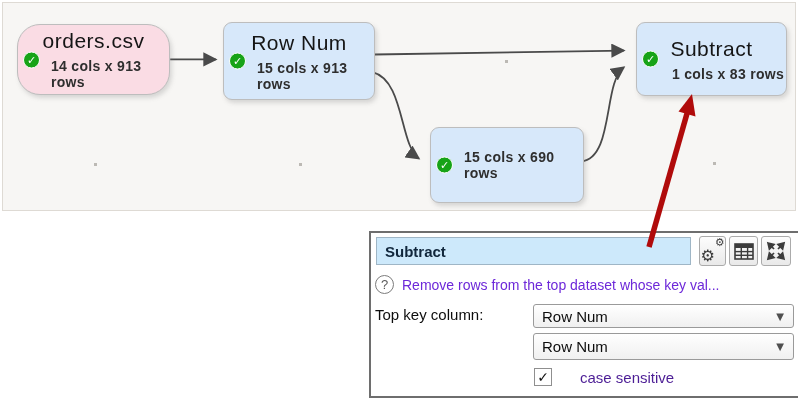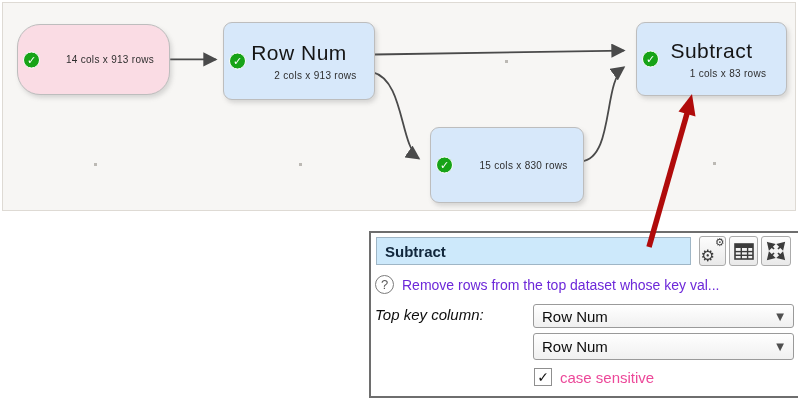--- a/index.html
+++ b/index.html
@@ -12,21 +12,21 @@
     background:#f7f6f4; border:1px solid #dedad4; }
   .edges { position:absolute; left:0; top:0; width:100%; height:100%; }
   .dot { position:absolute; width:3px; height:3px; background:#bcb9b4; }
 
   .node { position:absolute; display:flex; flex-direction:column; align-items:center;
     justify-content:center; gap:5px; border:1.5px solid #bdbdbd; border-radius:9px;
     box-shadow:2px 3px 4px rgba(120,120,120,0.25); cursor:pointer; }
   .node.source { background:#fadce4; border-radius:23px; }
   .node.transform { background:#d7e8fa; }
   .node-title { font-size:21px; color:#151515; letter-spacing:0.5px; }
-  .node-sub { font-size:10px; font-weight:400; color:#2e2e2e; letter-spacing:0.3px;margin-left:33px; }
+  .node-sub { font-size:14px; font-weight:700; color:#2e2e2e; letter-spacing:0.3px;margin-left:33px; }
   .check { position:absolute; left:5px; top:50%; transform:translateY(-50%);
     width:17px; height:17px; border-radius:50%; background:#17a317; border:1px solid #ffffff;
     color:#ffffff; font-size:11px; font-weight:700; display:flex; align-items:center;
     justify-content:center; font-family:"DejaVu Sans",sans-serif; }
 
   
   .red-arrow-svg { position:absolute; left:0; top:0; width:798px; height:408px;
     pointer-events:none; z-index:30; }
 
   
@@ -44,36 +44,36 @@
   .gear-wrap { position:relative; width:22px; height:22px;
     font-family:"DejaVu Sans",sans-serif; color:#3c3c3c; }
   .gear-big { position:absolute; left:-1px; bottom:-3px; font-size:16px; }
   .gear-small { position:absolute; right:-1px; top:-4px; font-size:11px; }
 
   .help-row { position:absolute; left:4px; top:42px; display:flex; align-items:center; gap:8px; }
   .help-icon { width:19px; height:19px; border-radius:50%; border:1.5px solid #7c7c7c;
     color:#5a5a5a; font-size:13px; display:flex; align-items:center; justify-content:center; }
   .help-text { font-size:14px; color:#6d28d9; white-space:nowrap; }
 
-  .field-label { position:absolute; left:4px; font-size:15px; color:#0d0d0d; white-space:nowrap;font-style:italic; }
+  .field-label { position:absolute; left:4px; font-size:15px; color:#0d0d0d; white-space:nowrap; }
   .lbl-top { top:73px; }
   .lbl-bottom { top:104px; }
   .select { position:absolute; left:162px; width:261px; background:linear-gradient(#ffffff,#f0f0f0);
     border:1px solid #9a9a9a; border-radius:3px; display:flex; align-items:center;
     padding-left:8px; font-size:15px; color:#0d0d0d; cursor:pointer; }
   .sel-top { top:71px; height:24px; }
   .sel-bottom { top:100px; height:27px; }
   .caret { position:absolute; right:9px; font-size:10px; color:#4f4f4f;
     font-family:"DejaVu Sans",sans-serif; }
 
   .check-row { position:absolute; left:163px; top:135px; display:flex; align-items:center; gap:8px; }
   .checkbox { width:18px; height:18px; background:#ffffff; border:1px solid #8f8f8f;
     display:flex; align-items:center; justify-content:center; font-size:14px; font-weight:700;
     color:#111111; cursor:pointer; font-family:"DejaVu Sans",sans-serif; }
-  .check-label { font-size:15px; color:#ec4899; }
+  .check-label { font-size:15px; color:#4c1d95;margin-left:20px; }
 </style>
 </head>
 <body>
 
 <div class="stage">
 
   <div class="canvas">
     <svg class="edges" viewBox="0 0 794 209">
       <defs>
         <marker id="ah" markerWidth="9" markerHeight="8" refX="7" refY="4" orient="auto">
@@ -86,32 +86,33 @@
       <path d="M581,160 C614,157 603,80 624,65" fill="none" stroke="#4a4a4a" stroke-width="1.8" marker-end="url(#ah)"></path>
     </svg>
 
     <div class="dot" style="left:91px;top:160px;"></div>
     <div class="dot" style="left:296px;top:160px;"></div>
     <div class="dot" style="left:502px;top:57px;"></div>
     <div class="dot" style="left:710px;top:159px;"></div>
 
     <div class="node source" style="left:14px;top:21px;width:153px;height:71px;">
       <span class="check">✓</span>
+      <div class="node-title">orders.csv</div>
       <div class="node-sub">14 cols x 913 rows</div>
     </div>
 
     <div class="node transform" style="left:220px;top:19px;width:152px;height:78px;">
       <span class="check">✓</span>
       <div class="node-title">Row Num</div>
-      <div class="node-sub">2 cols x 913 rows</div>
+      <div class="node-sub">15 cols x 913 rows</div>
     </div>
 
     <div class="node transform" style="left:427px;top:124px;width:154px;height:76px;">
       <span class="check">✓</span>
-      <div class="node-sub">15 cols x 830 rows</div>
+      <div class="node-sub">15 cols x 690 rows</div>
     </div>
 
     <div class="node transform" style="left:633px;top:19px;width:151px;height:74px;">
       <span class="check">✓</span>
       <div class="node-title">Subtract</div>
       <div class="node-sub">1 cols x 83 rows</div>
     </div>
   </div>
 
   <div class="panel">

